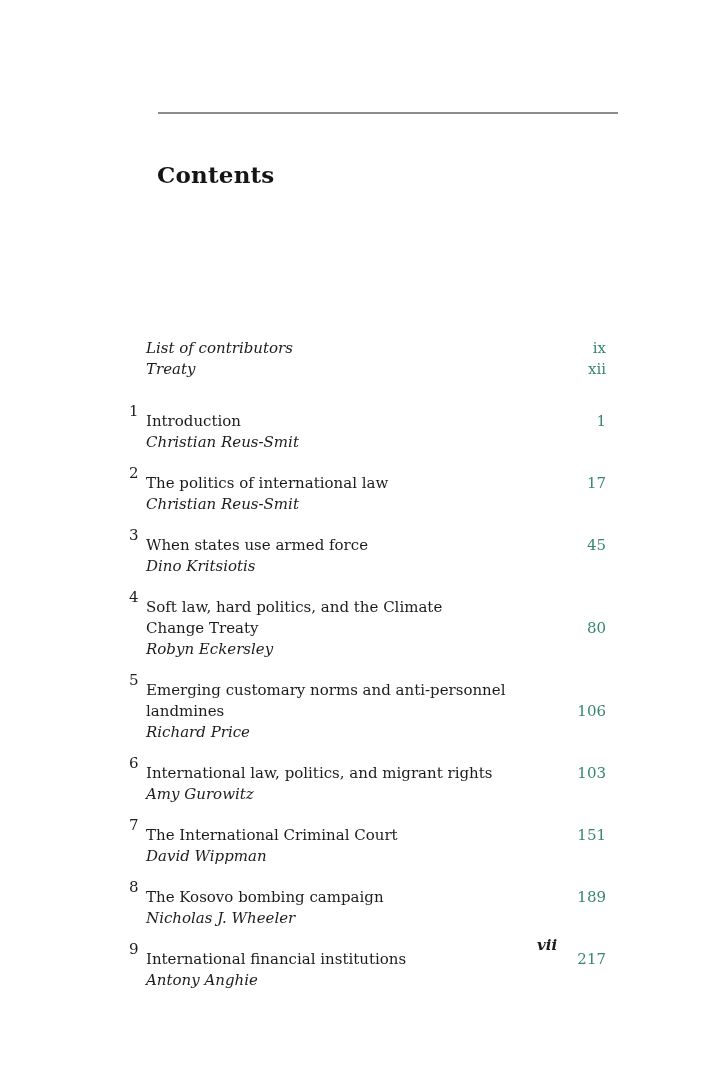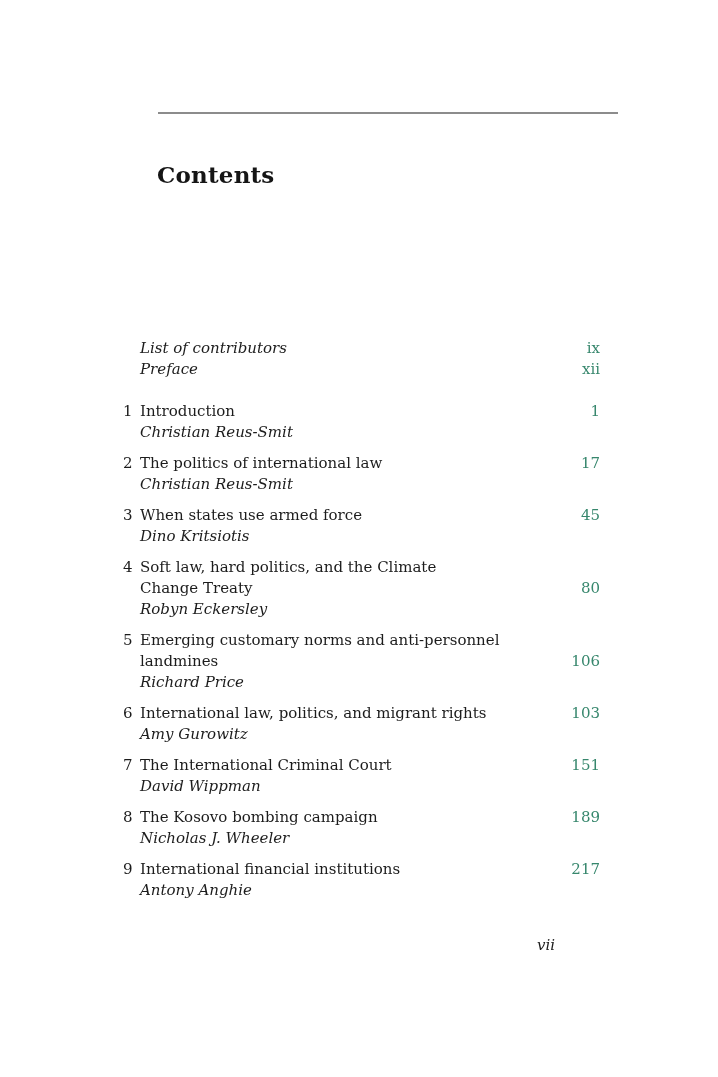--- a/index.html
+++ b/index.html
@@ -28,21 +28,21 @@
     left: 157px;
     top: 147px;
     font-size: 23px;
     font-weight: bold;
     line-height: 1.1;
     letter-spacing: 0.2px;
     color: #151515;
   }
   .toc {
     position: absolute;
-    left: 123px;
+    left: 129px;
     top: 338px;
     width: 477px;
     font-size: 15px;
     line-height: 21px;
   }
   .front-matter {
     margin-bottom: 21px;
   }
   .front-row {
     display: flex;
@@ -64,56 +64,58 @@
   }
   .ch-num {
     grid-column: 1;
     grid-row: 1;
   }
   .ch-title {
     grid-column: 2;
     grid-row: 1;
     white-space: pre-line;
     padding-right: 8px;
+    margin-top: 10px;
   }
   .ch-page {
     grid-column: 3;
     grid-row: 1;
     align-self: end;
   }
   .ch-author {
     grid-column: 2;
     grid-row: 2;
     font-style: italic;
   }
   .folio {
     position: absolute;
     left: 537px;
     top: 936px;
     font-size: 15px;
     font-style: italic;
     color: #1c1c1c;
+    font-weight: bold;
   }
 </style>
 </head>
 <body>
 
 <div class="page-rule"></div>
 
 <h1 class="page-title">Contents</h1>
 
 <div class="toc">
   <div class="front-matter" id="front-matter">
   <div class="front-row">
     <span class="front-label">List of contributors</span>
     <span class="pagenum">ix</span>
   </div>
 
   <div class="front-row">
-    <span class="front-label">Preface</span>
+    <span class="front-label">Treaty</span>
     <span class="pagenum">xii</span>
   </div>
 </div>
   <div id="chapter-list">
   <div class="chapter">
     <span class="ch-num">1</span>
     <span class="ch-title">Introduction</span>
     <span class="ch-page pagenum">1</span>
     <span class="ch-author">Christian Reus-Smit</span>
   </div>

